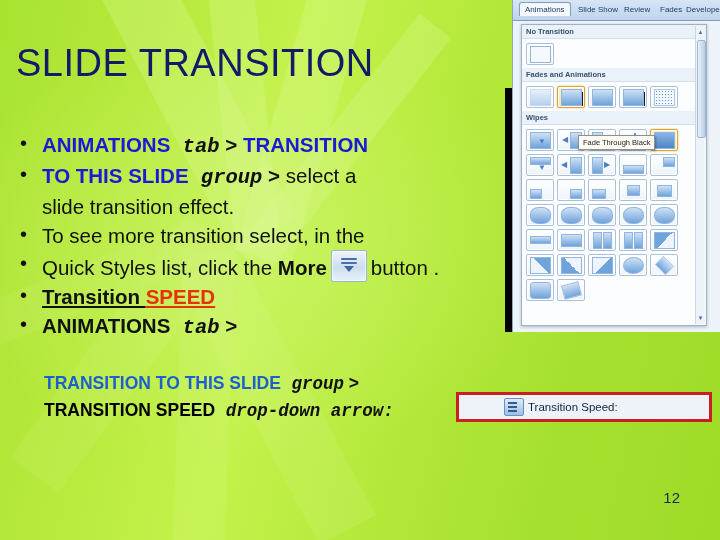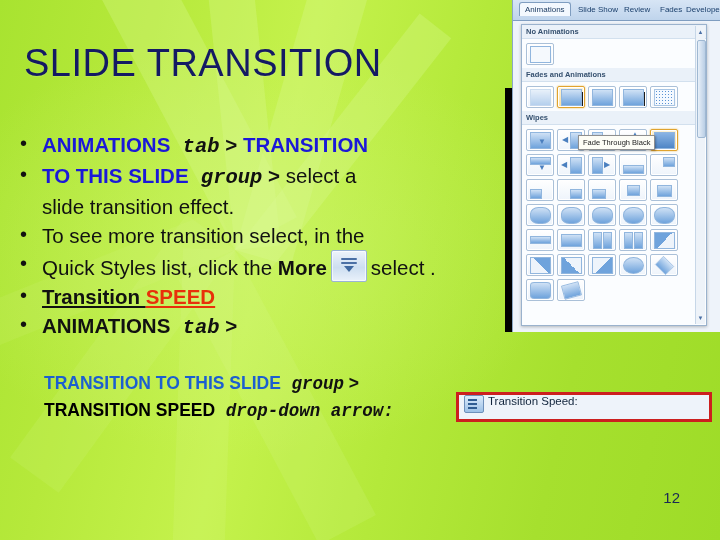--- a/index.html
+++ b/index.html
@@ -39,21 +39,20 @@
   
   .title {
     position: absolute;
     left: 16px; top: 42px;
     font-size: 38px;
     letter-spacing: 0.5px;
     color: #141a63;
     font-weight: 400;
     white-space: nowrap;
     text-shadow: 0 1px 0 rgba(255,255,255,0.12);
-    margin-left: 8px;
   }
 
   
   .body-list {
     position: absolute;
     left: 6px; top: 130px;
     width: 520px;
     margin: 0; padding: 0;
     list-style: none;
   }
@@ -226,21 +225,21 @@
   }
   .scroll .ua{ top:2px; } .scroll .da{ bottom:2px; }
 
   
   .speed-box {
     position:absolute; left:456px; top:392px;
     width:256px; height:30px;
     border:3px solid #cc1f1f;
     background:#eef3fa;
     box-sizing:border-box;
-    display:flex; align-items:flex-start;
+    display:flex; align-items:center;padding-left:40px;
   }
   .speed-icon{
     width:18px;height:16px;margin:0 4px 0 5px;
     border:1px solid #6d8fba; border-radius:2px;
     background:linear-gradient(#dcebfb,#9cc0e6);
     position:relative; flex:none;
   }
   .speed-icon::after{
     content:""; position:absolute; left:3px; top:3px; width:9px;height:2px;
     background:#2f5c93; box-shadow:0 4px 0 #2f5c93, 0 8px 0 #2f5c93;
@@ -303,21 +302,21 @@
 
     <li class="bl cont">
       <span class="plain">slide transition effect.</span>
     </li>
 
     <li class="bl has-bullet">
       <span class="plain">To see more transition select, in the</span>
     </li>
 
     <li class="bl has-bullet">
-      <span class="plain"> Quick Styles list, click the </span><b>More</b><span class="more-btn"><i class="l1"></i><i class="l2"></i><i class="cv"></i></span><span class="plain">select .</span>
+      <span class="plain"> Quick Styles list, click the </span><b>More</b><span class="more-btn"><i class="l1"></i><i class="l2"></i><i class="cv"></i></span><span class="plain">button .</span>
     </li>
 
     <li class="bl has-bullet">
       <b class="u-line">Transition </b><b class="speed-red u-line">SPEED</b>
     </li>
 
     <li class="bl has-bullet">
       <b>ANIMATIONS</b><i class="it"> tab</i><span class="gt"> &gt;</span>
     </li>
   </ul>
@@ -335,21 +334,21 @@
     <div class="rb-tabs">
       <div class="rb-tab active" style="left:6px">Animations</div>
       <div class="rb-tab" style="left:60px">Slide Show</div>
       <div class="rb-tab" style="left:106px">Review</div>
       <div class="rb-tab" style="left:142px">Fades</div>
       <div class="rb-tab" style="left:168px">Developer</div>
     </div>
 
     <div class="rb-gallery">
 
-      <div class="grp-label">No Animations</div>
+      <div class="grp-label">No Transition</div>
       <div class="grid">
         <div class="tile">
             <div class="pane" style="background:#f5f9fd"></div>
           </div>
       </div>
 
       <div class="grp-label">Fades and Animations</div>
       <div class="grid">
         <div class="tile">
             <div class="pane" style="opacity:.45"></div>

